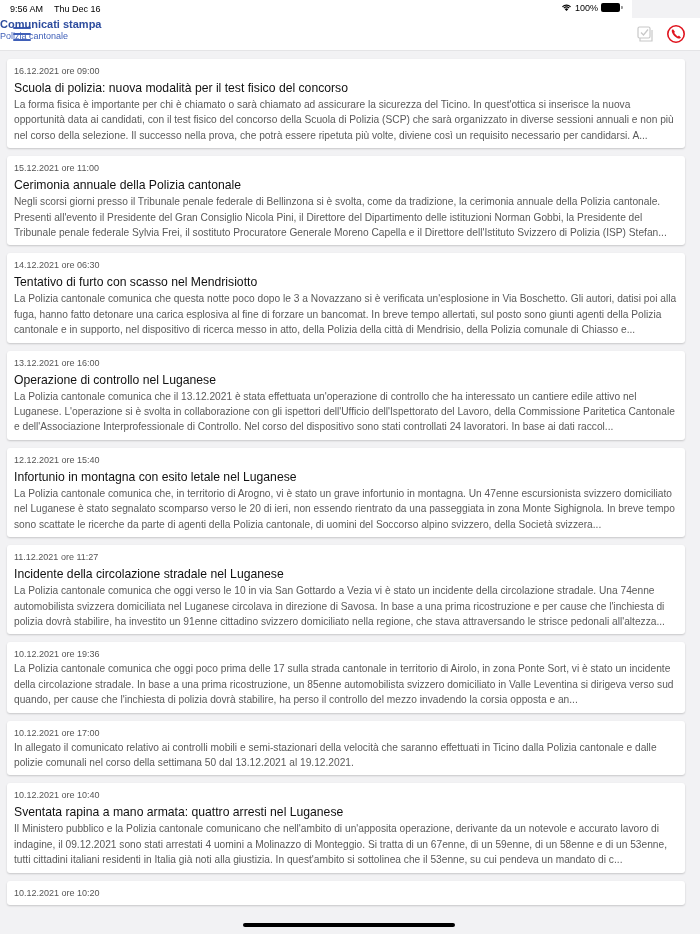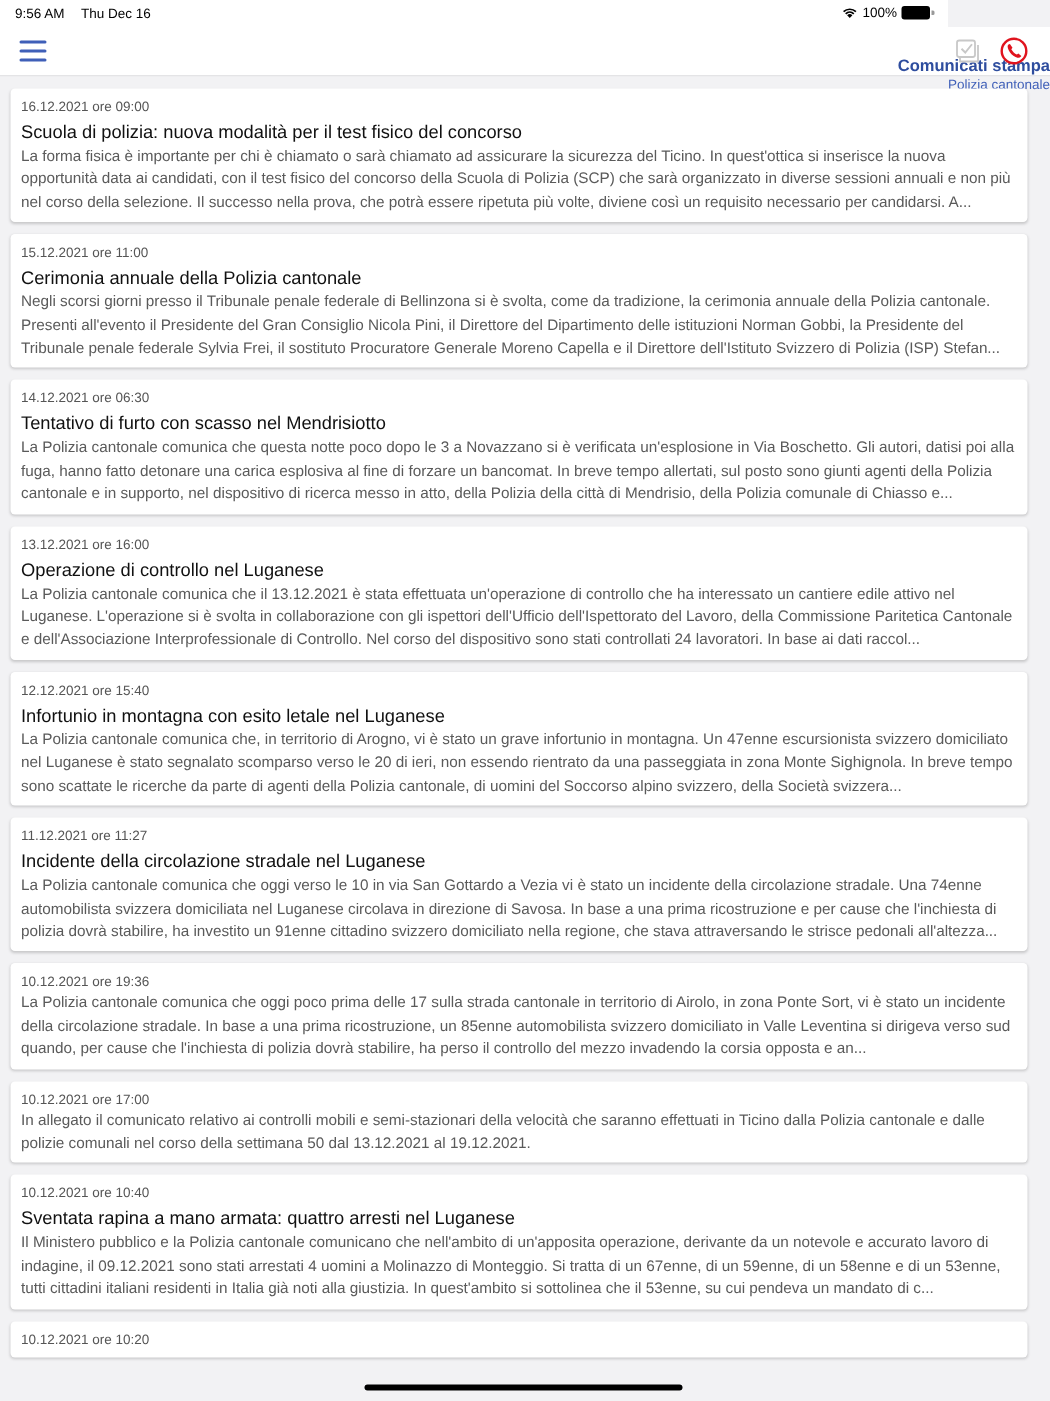--- a/index.html
+++ b/index.html
@@ -9,35 +9,35 @@
       font-family: "Liberation Sans", "DejaVu Sans", sans-serif;
       color: #111;
     }
     .statusbar {
       position: absolute; top: 0; left: 0; width: 632px; height: 18px;
       background: #fff;
       font-size: 9px; color: #000;
     }
     .statusbar .time { position: absolute; left: 10px; top: 4px; }
     .statusbar .date { position: absolute; left: 54px; top: 4px; }
-    .statusbar .right { position: absolute; right: 12px; top: 3px; display: flex; align-items: flex-end; gap: 3px; }
+    .statusbar .right { position: absolute; right: 12px; top: 3px; display: flex; align-items: flex-start; gap: 3px; }
     .battery {
       width: 19px; height: 9px; border-radius: 2px; background: #000; position: relative;
     }
     .battery::after {
       content: ""; position: absolute; right: -3px; top: 3px; width: 2px; height: 3px; background: #999; border-radius: 0 1px 1px 0;
     }
     .navbar {
       position: absolute; top: 18px; left: 0; width: 700px; height: 33px;
       background: #fff;
       border-bottom: 1px solid #e4e4e6;
     }
     .menu-btn { position: absolute; left: 13px; top: 9px; width: 18px; height: 14px; cursor: pointer; }
     .menu-btn span { display: block; height: 2px; background: #3f5fb8; border-radius: 1px; margin-bottom: 4px; }
-    .title-wrap { position: absolute; left: 0; right: 0; top: 20px; text-align: right; }
+    .title-wrap { position: absolute; left: 0; right: 0; top: 0; text-align: left; }
     .nav-title { font-size: 11px; font-weight: bold; color: #2e4d9e; line-height: 13px; }
     .nav-subtitle { font-size: 9px; color: #3f5fb8; line-height: 11px; }
     .nav-icon { position: absolute; top: 6px; width: 20px; height: 20px; cursor: pointer; }
     .nav-icon.check { right: 45px; }
     .nav-icon.phone { right: 14px; }
     .list {
       position: absolute; top: 52px; left: 0; width: 692px; bottom: 0;
       overflow: hidden;
       padding: 7px 7px 0 7px;
     }

